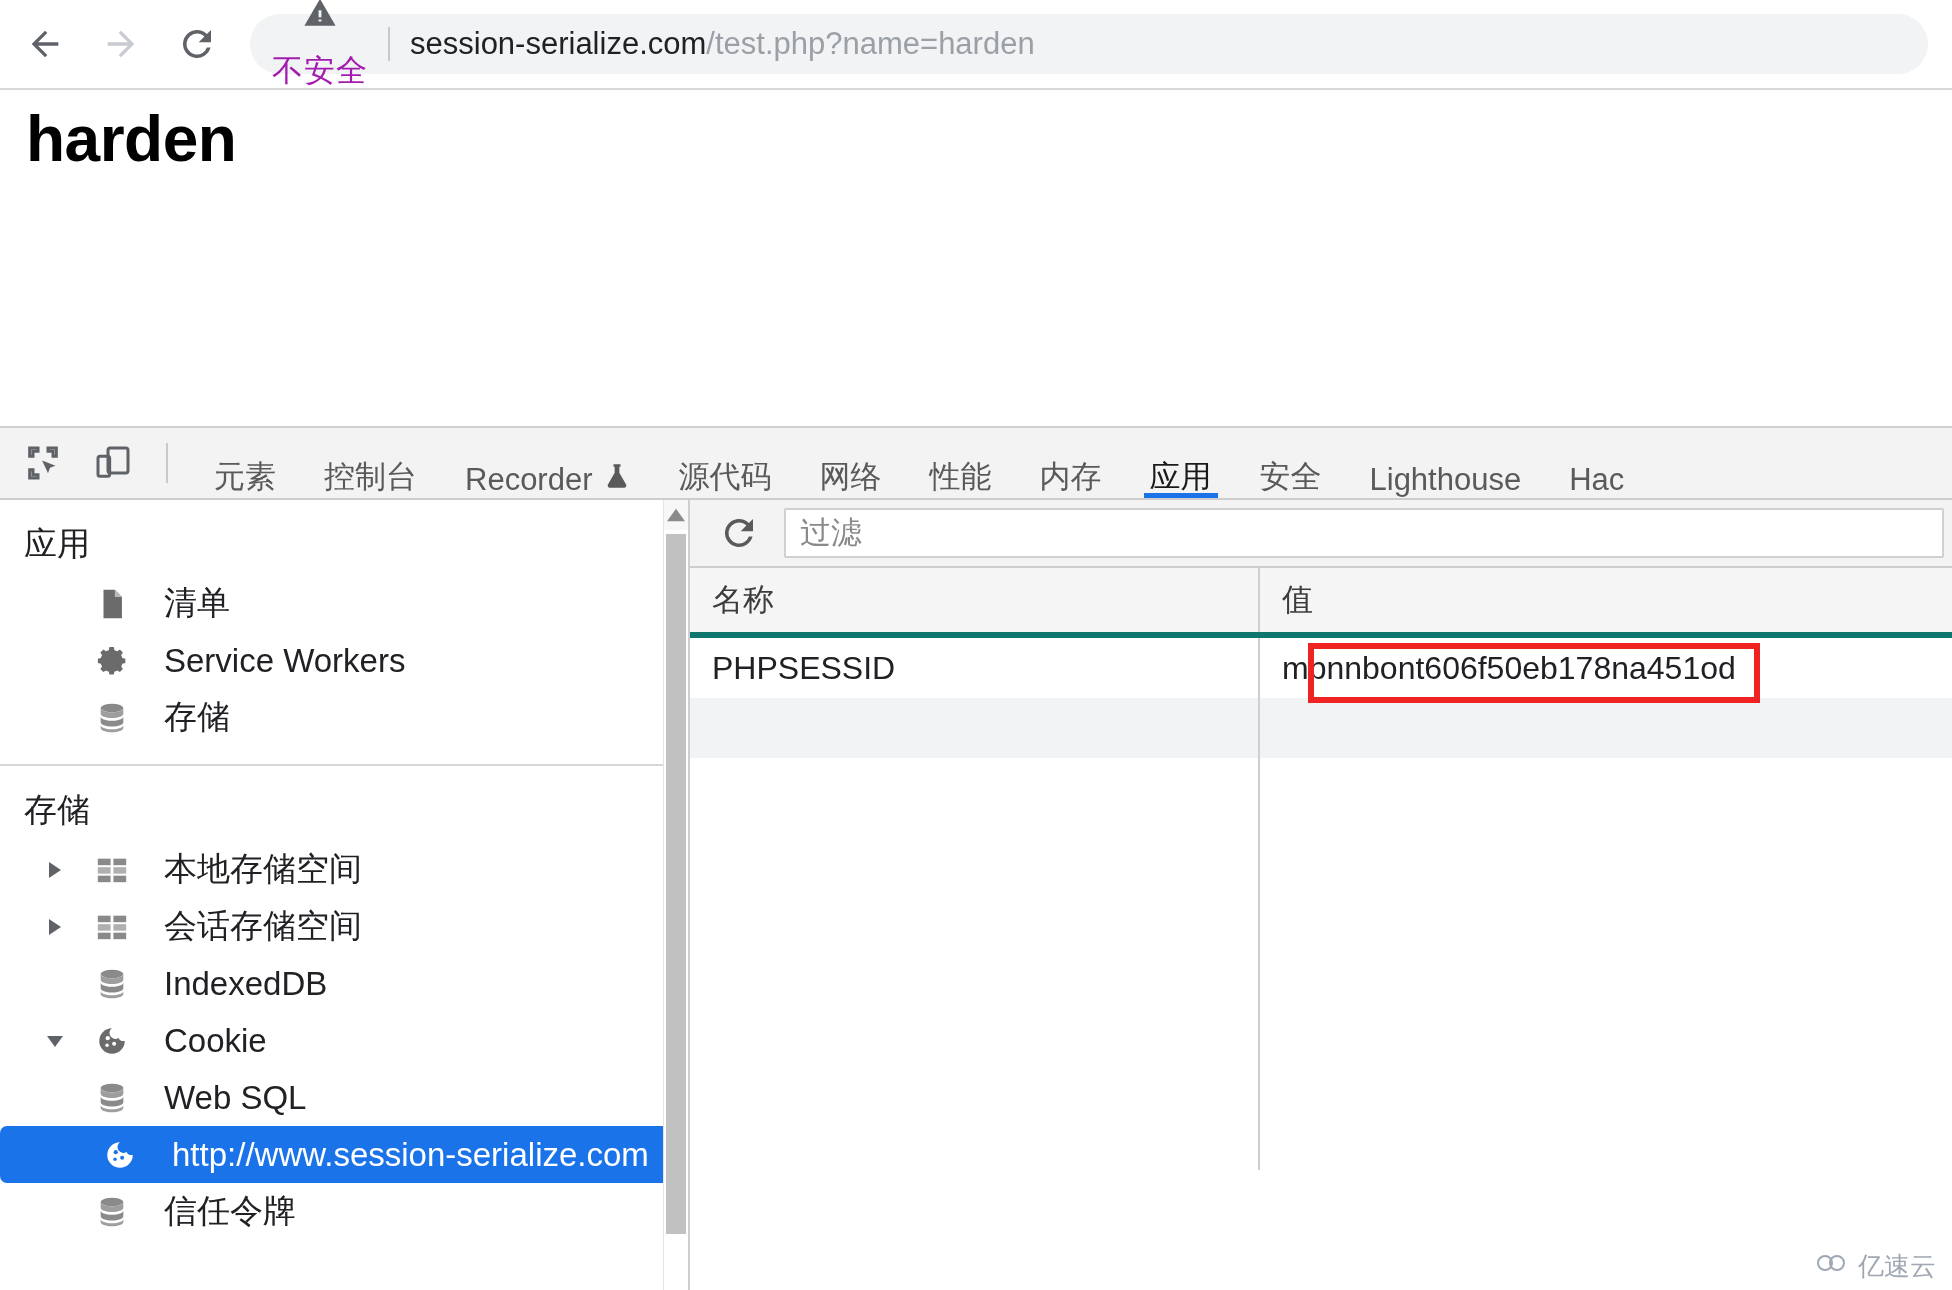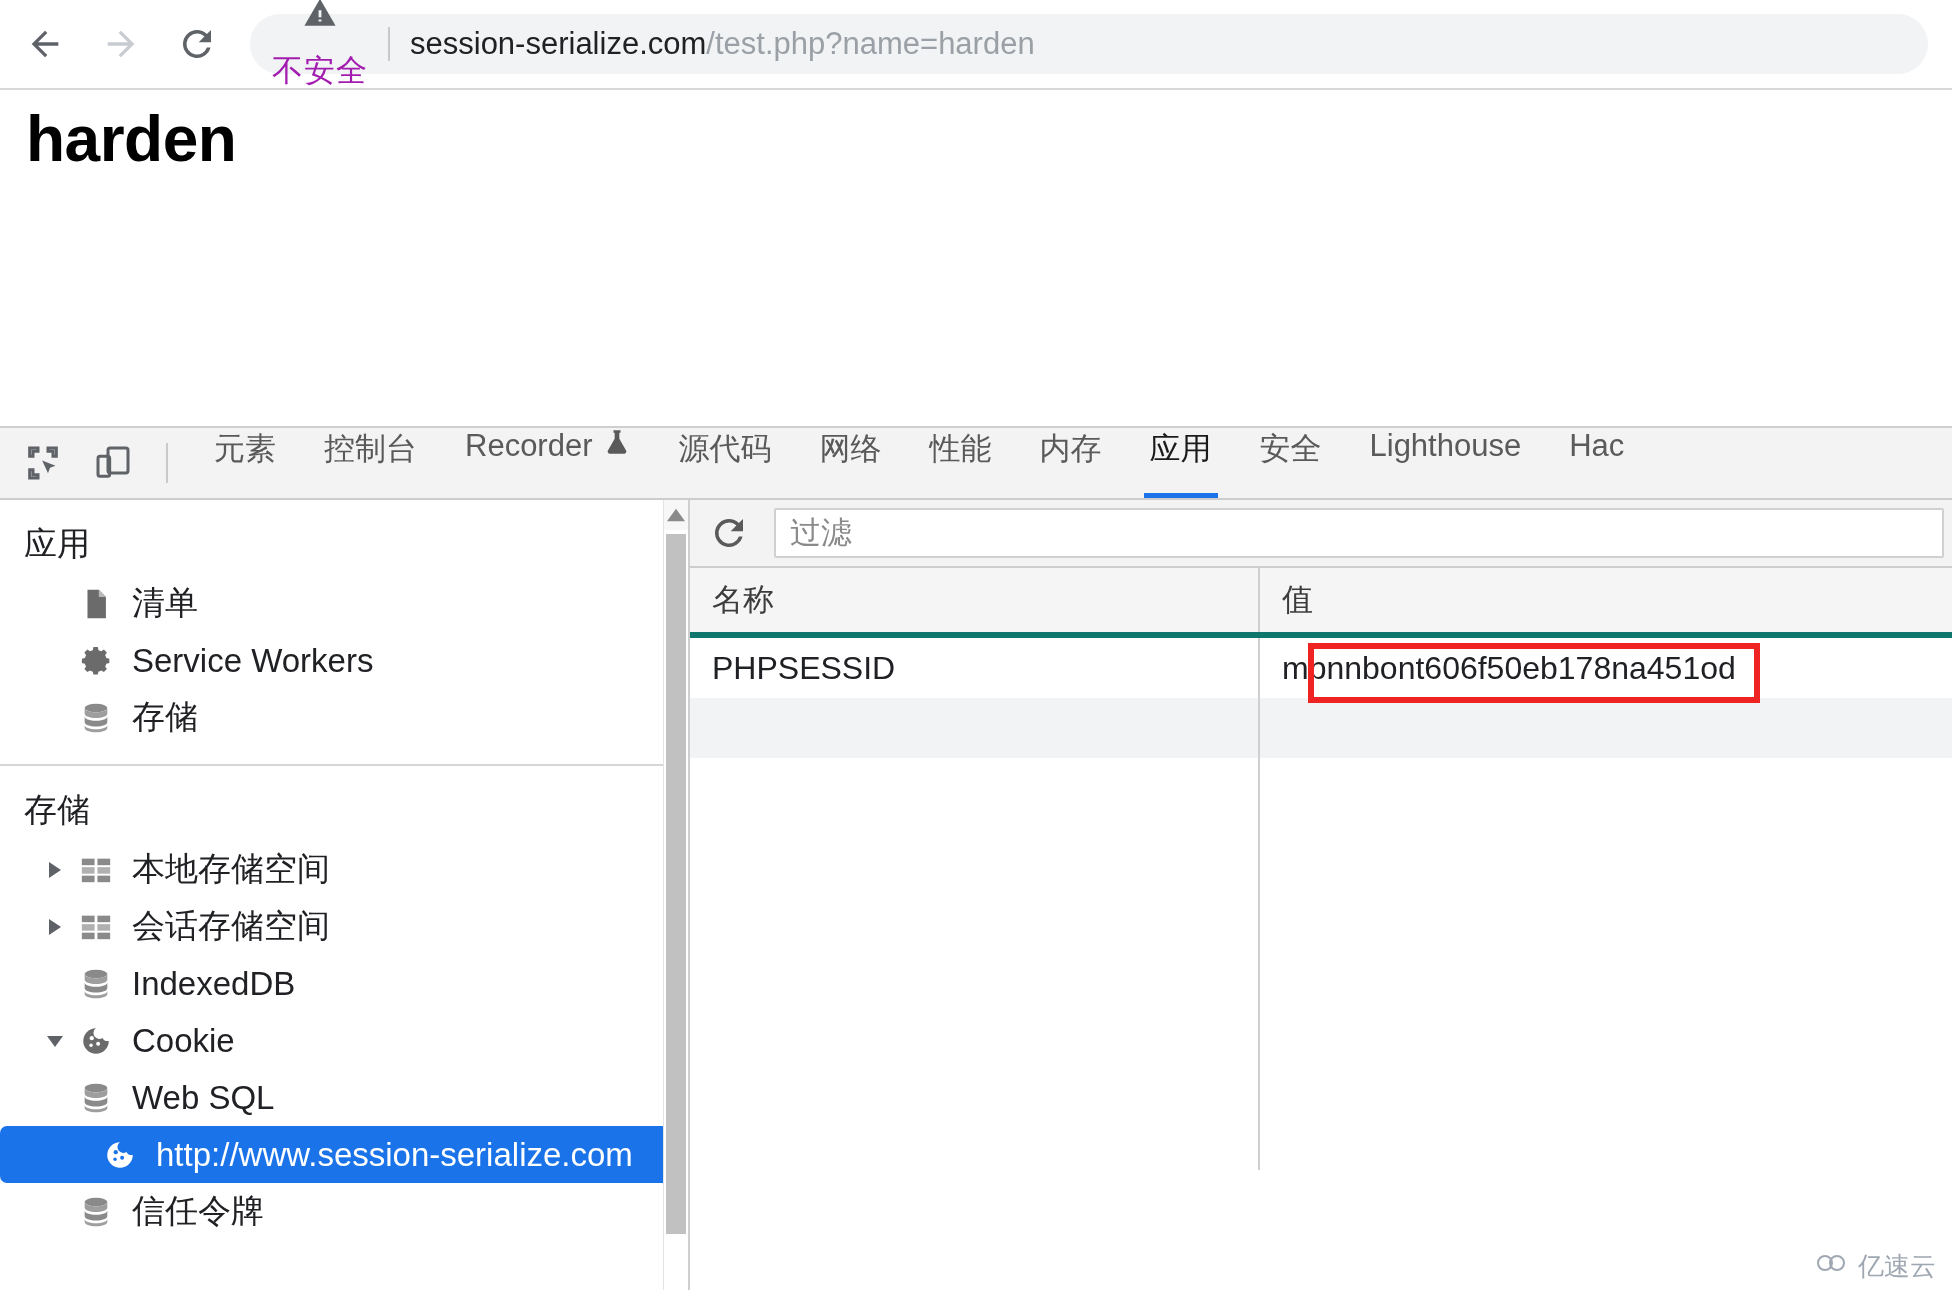--- a/index.html
+++ b/index.html
@@ -62,21 +62,21 @@
   }
   .dt-icon-btn {
     width: 54px; height: 54px; margin-left: 16px;
     display: flex; align-items: center; justify-content: center;
   }
   .dt-divider {
     width: 2px; height: 40px; background: #c9c9c9; margin: 0 22px 0 26px;
   }
   .dt-tab {
     position: relative; height: 70px; padding: 0 24px;
-    display: flex; align-items: flex-start; gap: 10px;
+    display: flex; align-items: flex-end; gap: 10px;
     font-size: 31px; color: #5a5a5a; white-space: nowrap;
   }
   .dt-tab.active { color: #1a1a1a; }
   .dt-tab.active::after {
     content: ""; position: absolute; left: 18px; right: 18px; bottom: 0;
     height: 5px; background: #1a73e8;
   }
 
   .dt-body { position: relative; height: 792px; display: flex; }
 
@@ -84,21 +84,21 @@
   .dt-sidebar {
     width: 688px; height: 792px; background: #ffffff;
     position: relative; overflow: hidden;
   }
   .side-section-title {
     font-size: 33px; color: #202124; padding: 22px 0 8px 24px;
   }
   .side-rule { height: 2px; background: #d6d6d6; margin: 18px 0 0 0; }
   .side-item {
     display: flex; align-items: center; height: 57px;
-    padding-left: 40px; font-size: 33px; color: #202124;
+    padding-left: 40px; font-size: 33px; color: #202124; gap: 16px;
   }
   .side-item.child { padding-left: 98px; }
   .side-item.selected { background: #1a73e8; color: #ffffff; border-radius: 7px; }
   .side-item .twisty {
     width: 30px; margin-right: 4px; flex: none;
     display: flex; align-items: center; justify-content: center;
   }
   .side-item .s-icon {
     width: 44px; flex: none; display: flex; align-items: center; justify-content: center;
     margin-right: 14px;
@@ -119,21 +119,21 @@
     background: #c1c1c1;
   }
 
   
   .dt-main {
     flex: 1; height: 792px; background: #ffffff;
     border-left: 2px solid #cfcfcf; position: relative;
   }
   .dt-toolbar {
     height: 66px; background: #f3f3f3; border-bottom: 2px solid #cdcdcd;
-    display: flex; align-items: center; padding-left: 12px;
+    display: flex; align-items: center; padding-left: 22px;
   }
   .refresh-btn {
     width: 54px; height: 54px; display: flex; align-items: center; justify-content: center;
     margin-right: 18px;
   }
   .filter-input {
     flex: 1; height: 46px; margin-right: 8px;
     border: 2px solid #d0d0d0; background: #ffffff; border-radius: 2px;
     font-size: 31px; color: #222; padding: 0 14px;
     font-family: "Liberation Sans", "DejaVu Sans", sans-serif;

